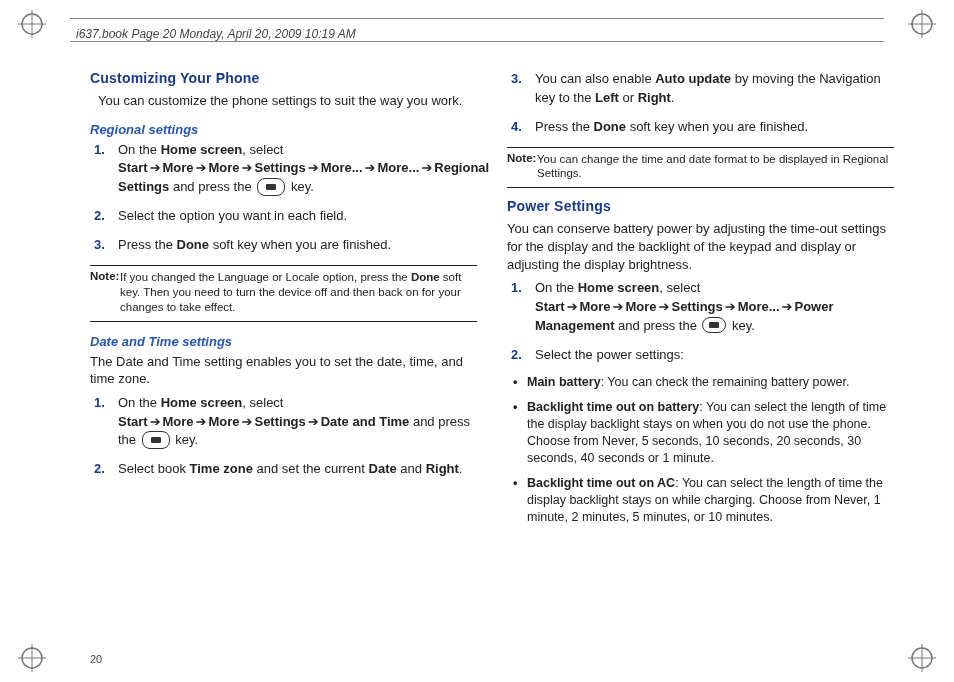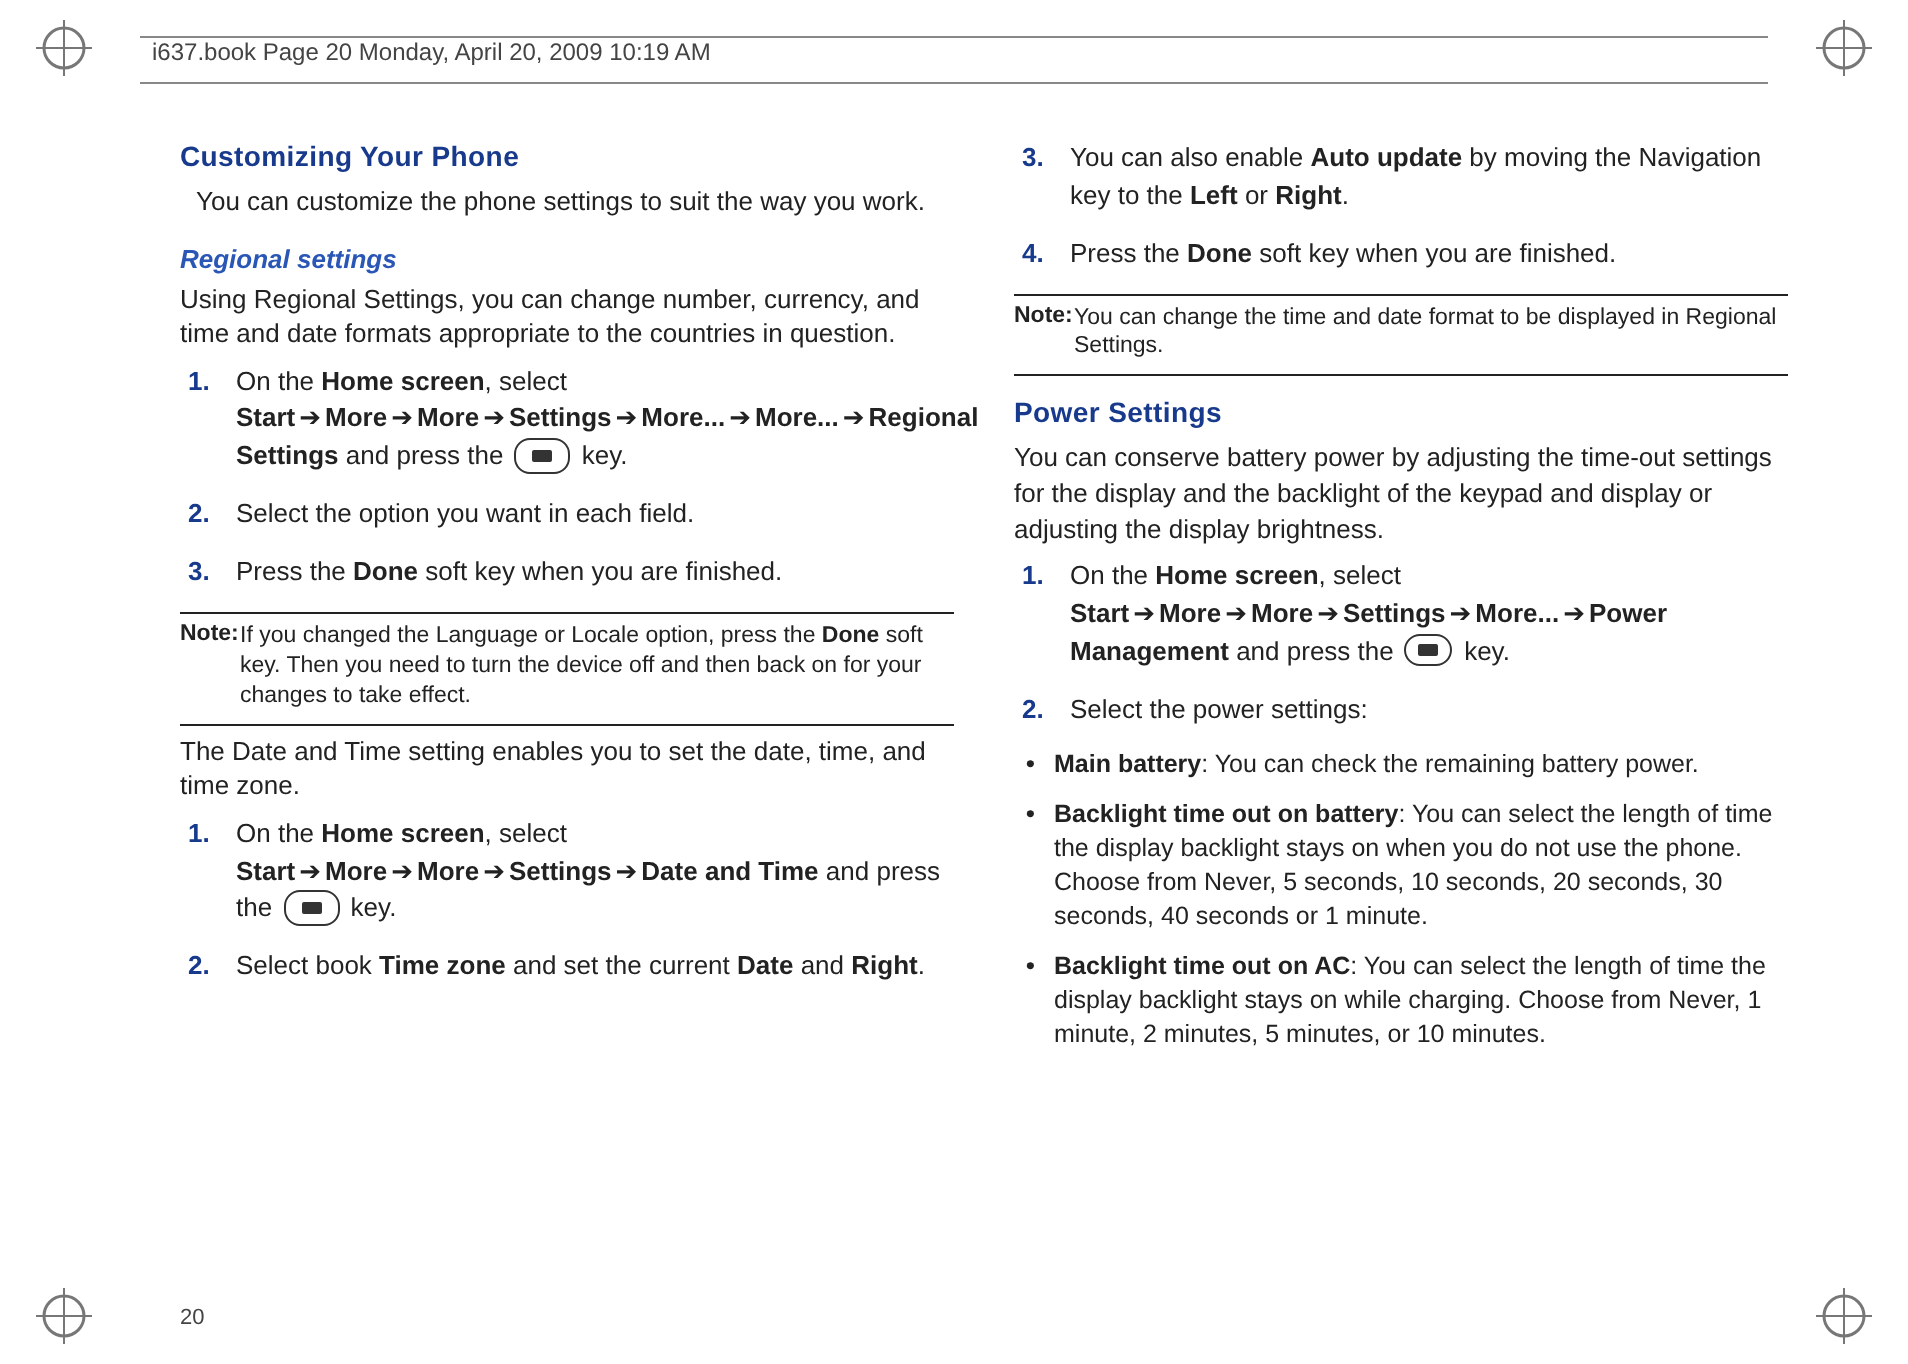--- a/index.html
+++ b/index.html
@@ -26,24 +26,25 @@
   .br { bottom: 10px; right: 18px; }
   .header-bar {
     position: absolute;
     top: 18px;
     left: 70px;
     right: 70px;
     height: 22px;
     border-top: 1px solid #888;
     border-bottom: 1px solid #888;
     display: flex;
-    align-items: flex-start;
+    align-items: flex-end;
     padding: 0 6px;
     font-size: 12px;
     color: #444;
+    font-style: italic;
   }
   .page-wrap {
     position: absolute;
     top: 70px;
     left: 90px;
     right: 60px;
     bottom: 40px;
     display: flex;
     gap: 30px;
   }
@@ -167,41 +168,41 @@
   <span>i637.book  Page 20  Monday, April 20, 2009  10:19 AM</span>
 </div>
 
 <div class="page-wrap">
 
   <div class="col">
     <h2 class="section">Customizing Your Phone</h2>
     <p class="indent1">You can customize the phone settings to suit the way you work.</p>
 
     <h3 class="subsection">Regional settings</h3>
-    <p>Using Regional Settings, you can change number, currency, and time and date formats appropriate to the countries in question.</p>
 
     <ol class="steps">
       <li>
         <span>On the </span><span class="b">Home screen</span><span>, select </span><span class="b">Start</span><span class="arrow">➔</span><span class="b">More</span><span class="arrow">➔</span><span class="b">More</span><span class="arrow">➔</span><span class="b">Settings</span><span class="arrow">➔</span><span class="b">More...</span><span class="arrow">➔</span><span class="b">More...</span><span class="arrow">➔</span><span class="b">Regional Settings</span><span> and press the </span><span class="key-icon"></span><span> key.</span>
       </li>
       <li>Select the option you want in each field.</li>
       <li>
         <span>Press the </span><span class="b">Done</span><span> soft key when you are finished.</span>
       </li>
     </ol>
 
     <hr class="note-rule">
     <div class="note-row">
       <div class="note-label">Note:</div>
       <div class="note-text">
         <span>If you changed the Language or Locale option, press the </span><span class="b">Done</span><span> soft key. Then you need to turn the device off and then back on for your changes to take effect.</span>
       </div>
     </div>
     <hr class="note-rule">
 
+    <h3 class="subsection">Date and Time settings</h3>
     <p>The Date and Time setting enables you to set the date, time, and time zone.</p>
 
     <ol class="steps">
       <li>
         <span>On the </span><span class="b">Home screen</span><span>, select </span><span class="b">Start</span><span class="arrow">➔</span><span class="b">More</span><span class="arrow">➔</span><span class="b">More</span><span class="arrow">➔</span><span class="b">Settings</span><span class="arrow">➔</span><span class="b">Date and Time</span><span> and press the </span><span class="key-icon"></span><span> key.</span>
       </li>
       <li>
         <span>Select book </span><span class="b">Time zone</span><span> and set the current </span><span class="b">Date</span><span> and </span><span class="b">Right</span><span>.</span>
       </li>
     </ol>

